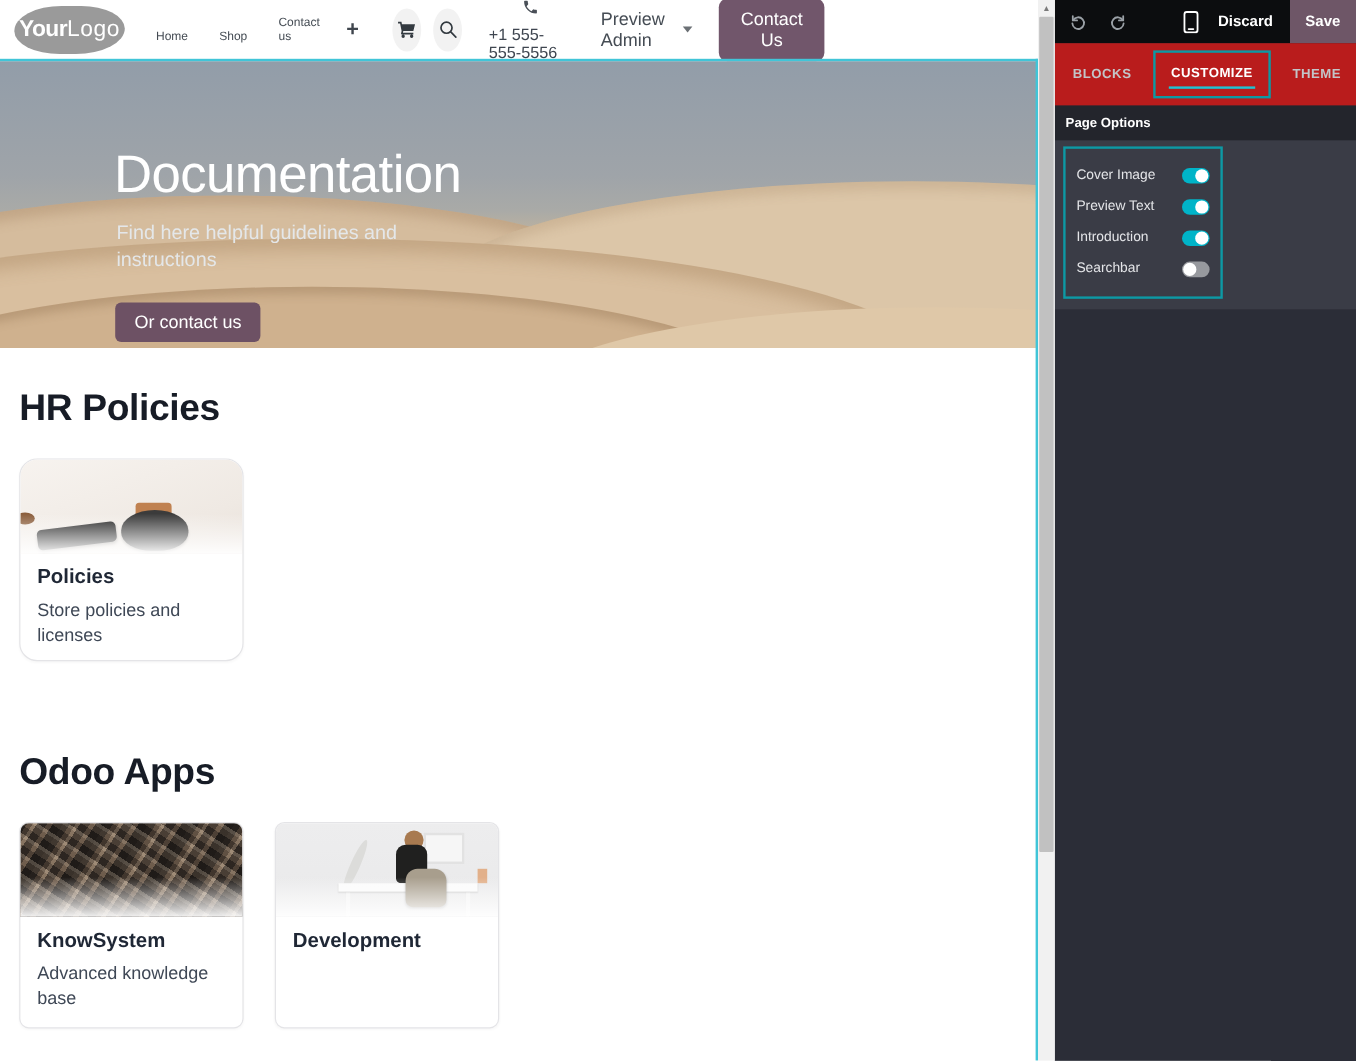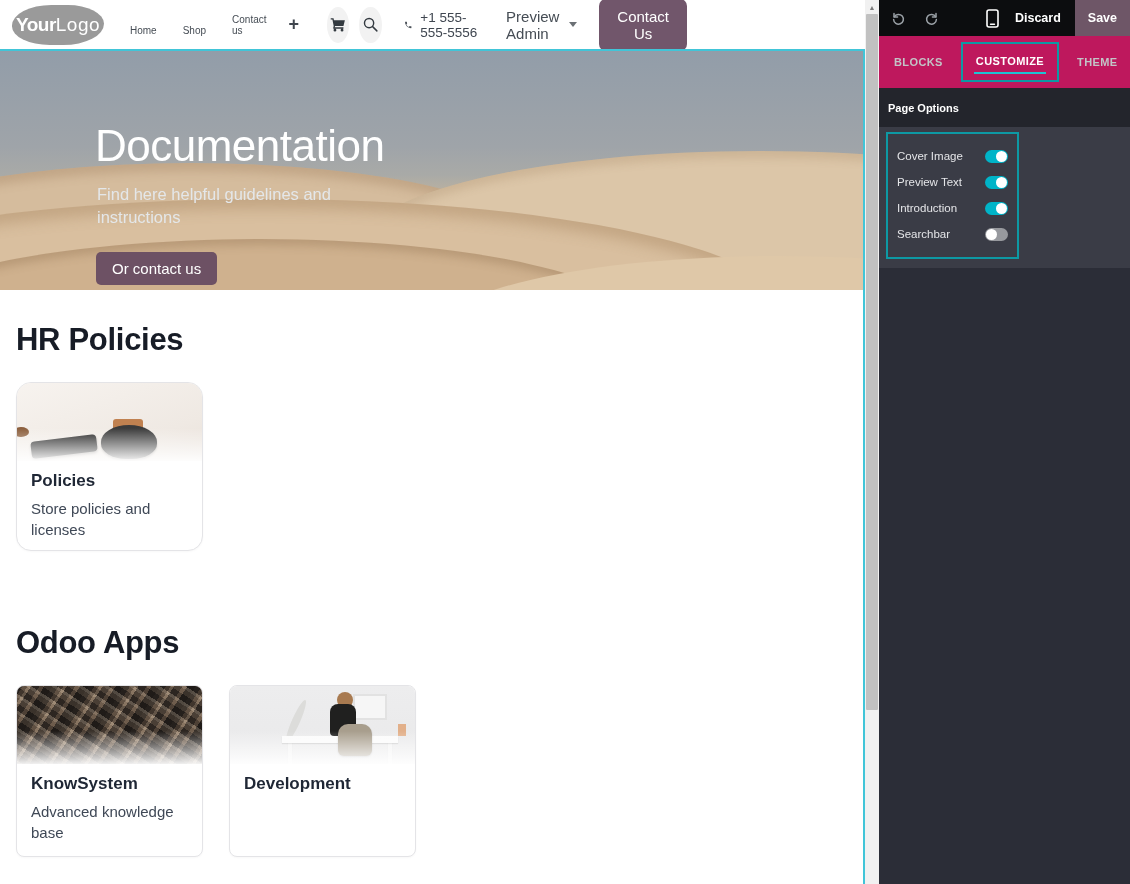--- a/index.html
+++ b/index.html
@@ -13,21 +13,21 @@
   .navbar { position:absolute; left:0; top:0; width:699px; height:49px; background:#fff; display:flex; align-items:center; padding:0 12px; }
   .logo-blob { width:92px; height:40px; background:#9a9a9a; border-radius:50% 46% 52% 48% / 60% 55% 62% 55%; display:flex; align-items:center; justify-content:center; color:#fff; font-size:19px; flex:0 0 auto; }
   .logo-blob b { font-weight:800; letter-spacing:-0.5px; }
   .logo-blob span.lite { font-weight:300; letter-spacing:0.5px; }
   .nav-menu { display:flex; align-items:flex-end; gap:26px; margin-left:26px; font-size:10px; color:#454c54; }
   .nav-menu .item { cursor:default; }
   .nav-plus { font-size:18px; font-weight:700; color:#3f454d; margin-left:22px; }
   .icon-circle { width:36px; height:36px; border-radius:50%; background:#f2f2f2; display:flex; align-items:center; justify-content:center; }
   .cart-circle { margin-left:28px; }
   .search-circle { margin-left:10px; }
-  .nav-phone { display:flex; align-items:center; gap:8px; margin-left:22px; font-size:13.5px; color:#3f4650; }
+  .nav-phone { display:flex; align-items:center; gap:8px; margin-left:22px; font-size:13.5px; color:#3f4650;flex-direction:column; }
   .nav-user { display:flex; align-items:center; gap:7px; margin-left:24px; font-size:15px; color:#454c54; }
   .caret-down { width:0; height:0; border-left:4px solid transparent; border-right:4px solid transparent; border-top:5px solid #6b7075; }
   .btn-contact { margin-left:22px; background:#71566b; color:#fff; font-size:15px; border:none; border-radius:7px; padding:9px 18px; }
 
   
   .hero { position:absolute; left:0; top:51px; width:865px; height:239px; overflow:hidden;
           background:linear-gradient(180deg,#929da9 0%, #9fa4a9 40%, #a9aaa7 52%, #b8b0a1 58%, #c9b598 66%); }
   .dune { position:absolute; border-radius:50%; }
   .d1 { left:-160px; top:112px; width:700px; height:170px; background:#d5bc9d; box-shadow:inset 0 8px 10px rgba(140,105,70,.25); }
   .d2 { left:360px; top:100px; width:800px; height:190px; background:#dcc6a8; box-shadow:inset 0 7px 9px rgba(140,105,70,.18); }
@@ -89,26 +89,26 @@
 
   
   .sidebar { position:absolute; left:879px; top:0; width:251px; height:884px; background:#2b2d37; display:flex; flex-direction:column; }
   .ed-topbar { height:36px; background:#0c0d0f; display:flex; align-items:center; padding-left:12px; flex:0 0 auto; }
   .ed-icon { color:#9aa0a6; display:flex; align-items:center; justify-content:center; }
   .undo-i { margin-right:18px; } .redo-i { margin-right:auto; }
   .mobile-i { margin-right:16px; }
   .discard-btn { color:#fff; font-size:12.5px; font-weight:700; margin-right:14px; }
   .save-btn { background:#6e5667; color:#fff; font-size:12.5px; font-weight:700; height:36px; padding:0 13px; display:flex; align-items:center; border:none; }
 
-  .ed-tabs { height:52px; background:#be185d; display:flex; align-items:center; padding:0 13px; justify-content:space-between; flex:0 0 auto;gap:16px; }
+  .ed-tabs { height:52px; background:#b91c1c; display:flex; align-items:center; padding:0 13px; justify-content:space-between; flex:0 0 auto;gap:16px; }
   .ed-tab { color:#c3c4c7; font-size:11px; font-weight:700; letter-spacing:0.4px; padding:4px 2px; }
   .ed-tab.active { position:relative; color:#fff; border:2px solid #0d99a4; padding:11px 13px 13px 13px; }
   .ed-tab.active::after { content:''; position:absolute; left:11px; right:11px; bottom:6px; height:2px; background:#1ec3d3; }
 
-  .panel-header { height:39px; background:#23252c; color:#fff; font-size:11px; font-weight:700; display:flex; align-items:center; padding-left:9px; flex:0 0 auto; }
+  .panel-header { height:29px; background:#23252c; color:#fff; font-size:11px; font-weight:700; display:flex; align-items:center; padding-left:9px; flex:0 0 auto; }
   .options-section { background:#3a3c46; padding:5px 0 9px 7px; flex:0 0 auto; }
   .options-group { width:133px; border:2px solid #0d99a4; padding:9px 9px 10px 9px; }
   .opt-row { display:flex; align-items:center; justify-content:space-between; height:26px; }
   .opt-label { color:#e4e5e8; font-size:11.5px; }
   .toggle { position:relative; width:23px; height:13px; border-radius:7px; flex:0 0 auto; }
   .toggle.on { background:#00b4c8; }
   .toggle.off { background:#97999e; }
   .toggle .knob { position:absolute; top:1px; width:11px; height:11px; border-radius:50%; background:#fff; }
   .toggle.on .knob { right:1px; }
   .toggle.off .knob { left:1px; }

